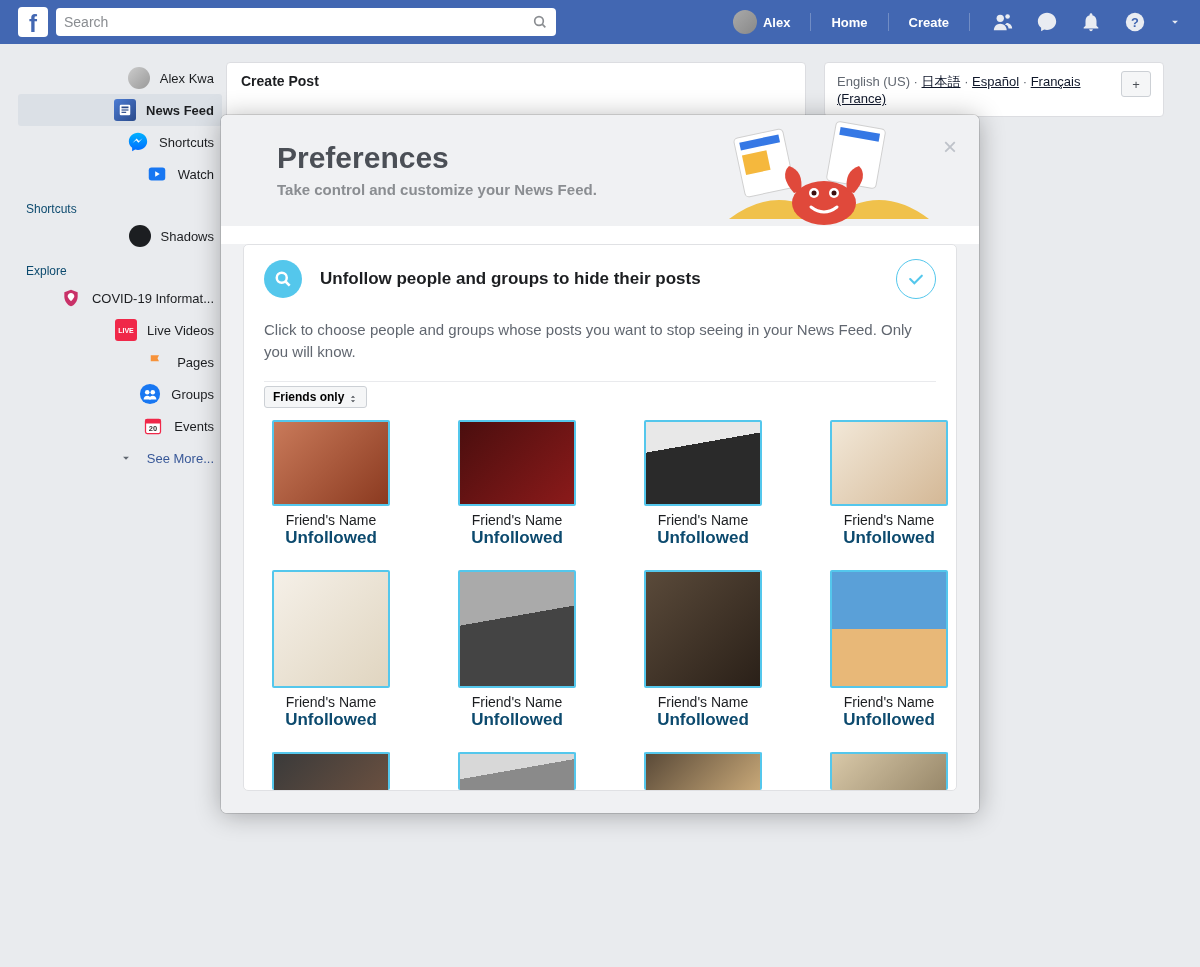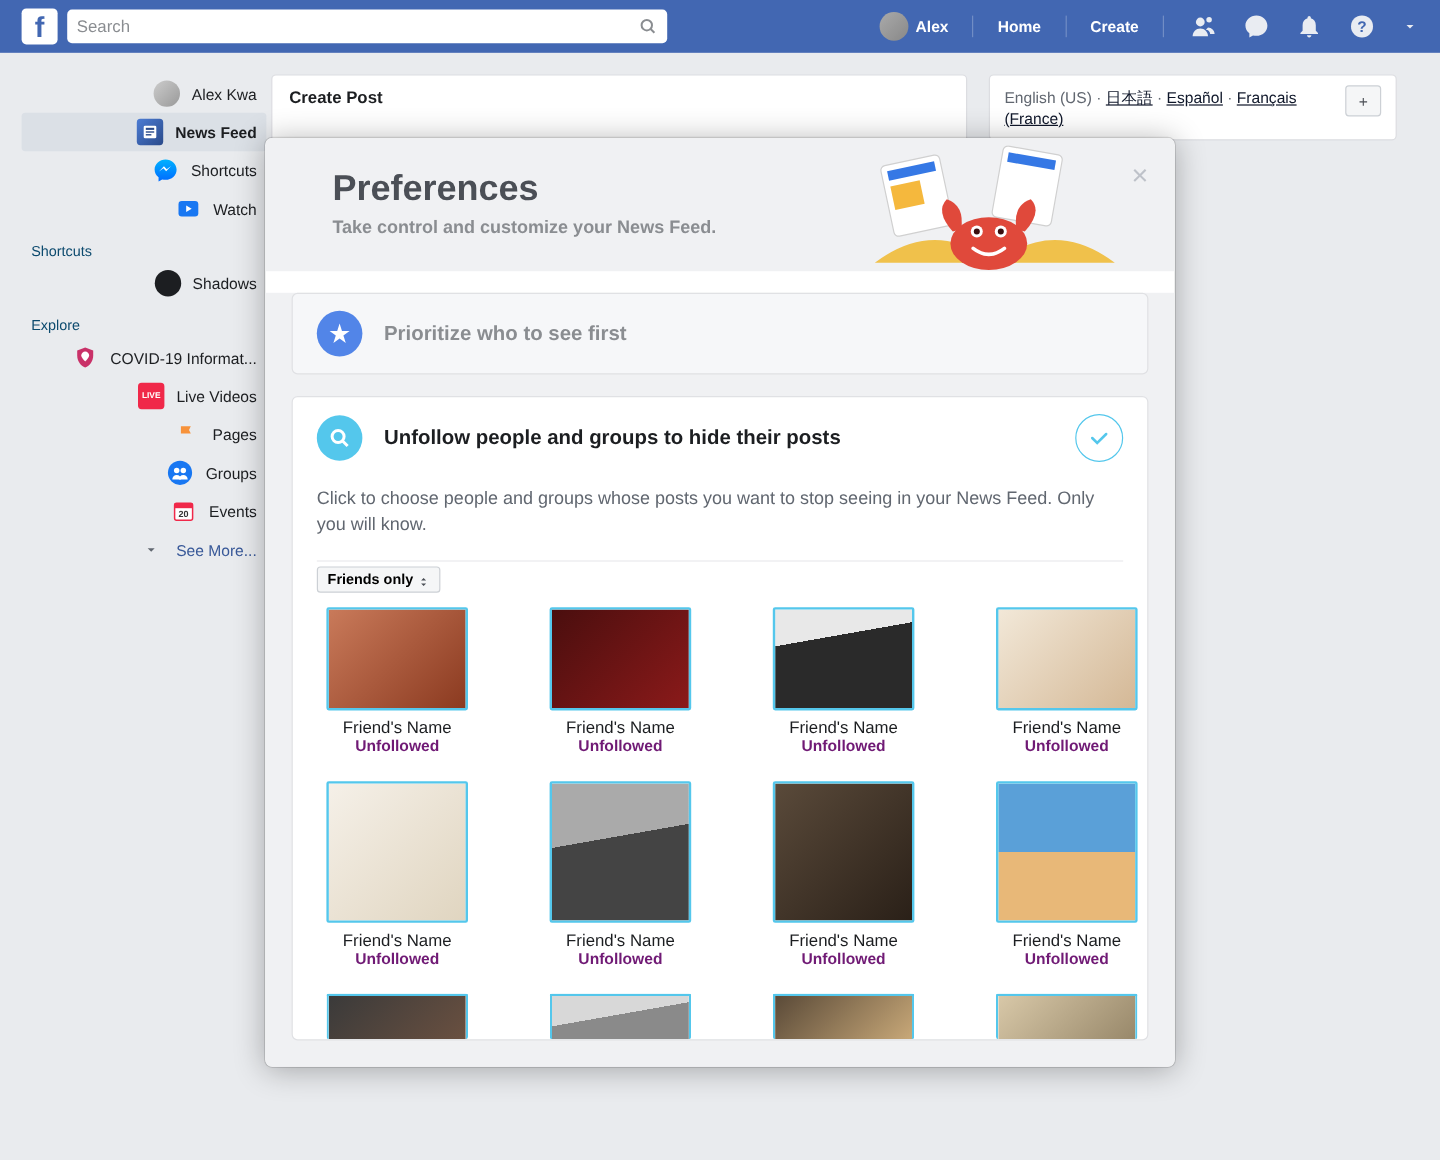--- a/index.html
+++ b/index.html
@@ -68,21 +68,21 @@
 
 
 .filter { margin: 4px 20px 0; display: inline-flex; align-items: flex-end; border: 1px solid #ccd0d5; background: #f5f6f7; border-radius: 3px; padding: 3px 8px; font-size: 12px; font-weight: 700; color: #000000; cursor: pointer; }
 .filter svg { margin-left: 4px; }
 
 
 .grid { display: grid; grid-template-columns: repeat(4, 1fr); gap: 22px 68px; padding: 12px 28px 0; }
 .friend { text-align: center; cursor: pointer; }
 .friend-pic { width: 118px; height: 86px; border: 2px solid #54c7ec; border-radius: 2px; background: linear-gradient(135deg,#d0d0d0,#808080); margin: 0 auto; overflow: hidden; position: relative; }
 .friend-name { font-size: 14px; color: #1c1e21; margin-top: 6px; }
-.friend-status { font-size: 13px; font-weight: 700; color: #701a75; }
+.friend-status { font-size: 17px; font-weight: 700; color: #0c4a6e; }
 .row3 .friend-pic { height: 118px; }
 .row-last { overflow: hidden; }
 .row-last .friend-pic { height: 38px; border-bottom: none; }
 
 
 .ph1 { background: linear-gradient(135deg,#c97a5a,#8b3a20); }
 .ph2 { background: linear-gradient(135deg,#4a0e0e,#8b1a1a); }
 .ph3 { background: linear-gradient(170deg,#e8e8e8 30%,#2a2a2a 30%); }
 .ph4 { background: linear-gradient(135deg,#f2e8d8,#d4b896); }
 .ph5 { background: linear-gradient(135deg,#f5f0e8,#e0d5c0); }
@@ -295,30 +295,20 @@
         <path d="M135 72 Q150 55 140 45 Q125 50 128 70 Z" fill="#e0493b"></path>
         <circle cx="95" cy="72" r="5" fill="#fff"></circle>
           <circle cx="95" cy="72" r="2.5" fill="#3a0e0e"></circle>
         <circle cx="115" cy="72" r="5" fill="#fff"></circle>
           <circle cx="115" cy="72" r="2.5" fill="#3a0e0e"></circle>
         <path d="M92 86 Q105 96 118 86" stroke="#fff" stroke-width="3" fill="none" stroke-linecap="round"></path>
       </svg>
     </div>
 
     <div class="sections">
-      <div class="section-card collapsed">
-        <div class="section-head">
-          <div class="section-icon star">
-            <svg width="20" height="20" viewBox="0 0 24 24" fill="#fff">
-                <path d="M12 2l2.4 7.4H22l-6.2 4.5 2.4 7.4L12 16.8l-6.2 4.5 2.4-7.4L2 9.4h7.6z"></path>
-              </svg>
-          </div>
-          <div class="section-title">Prioritize who to see first</div>
-        </div>
-      </div>
 
       <div class="section-card">
         <div class="section-head">
           <div class="section-icon search">
             <svg width="20" height="20" viewBox="0 0 24 24" fill="none" stroke="#fff" stroke-width="3">
                 <circle cx="10.5" cy="10.5" r="6"></circle>
                 <line x1="20" y1="20" x2="15" y2="15"></line>
               </svg>
           </div>
           <div class="section-title">Unfollow people and groups to hide their posts</div>

